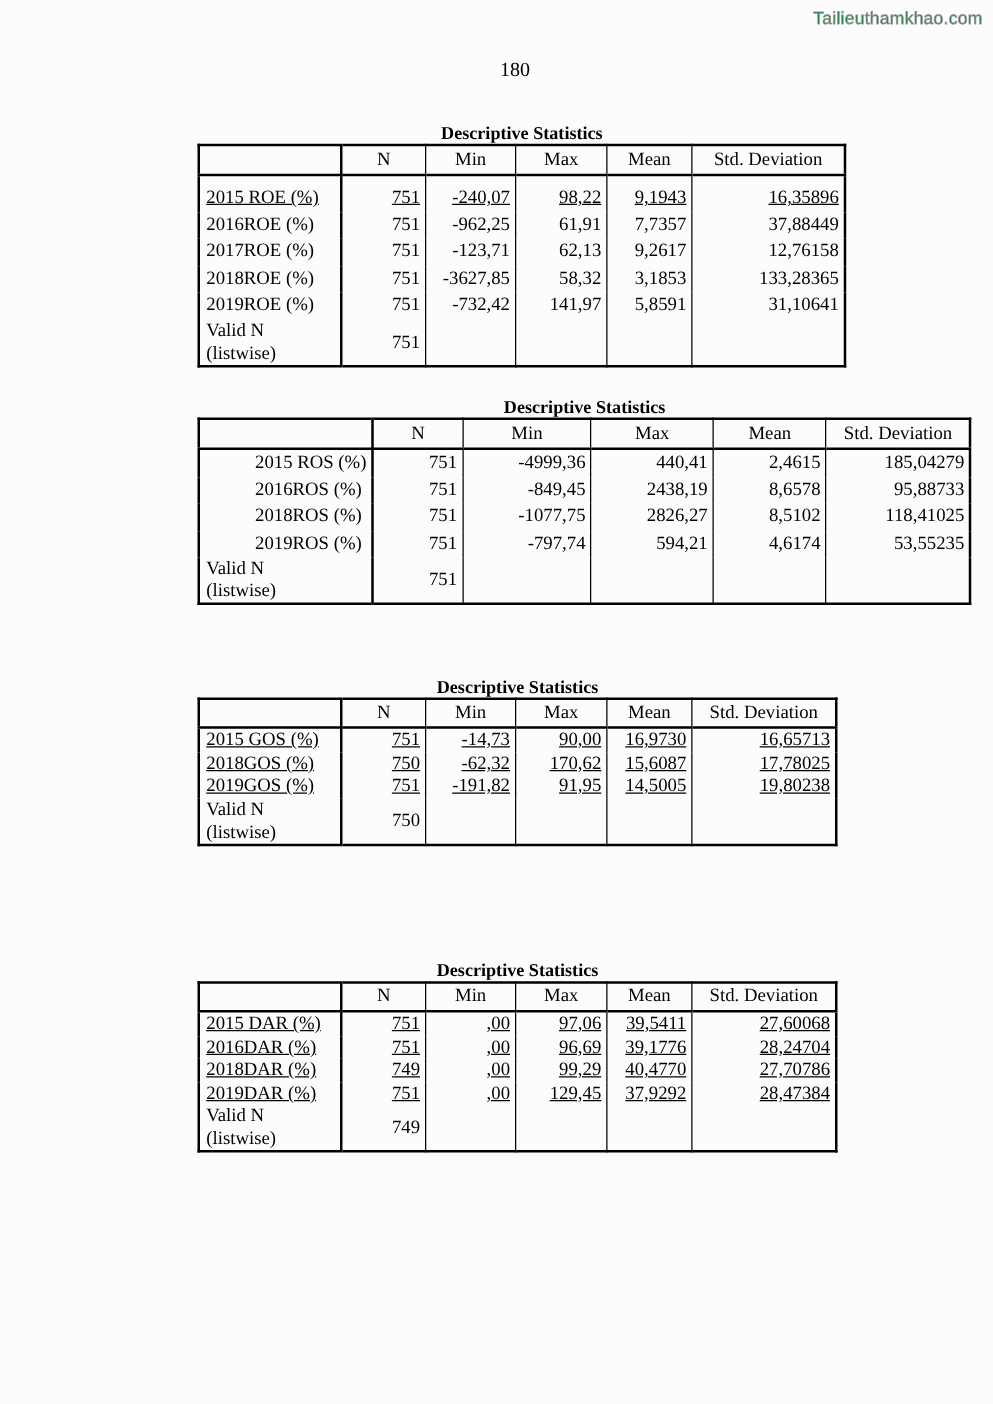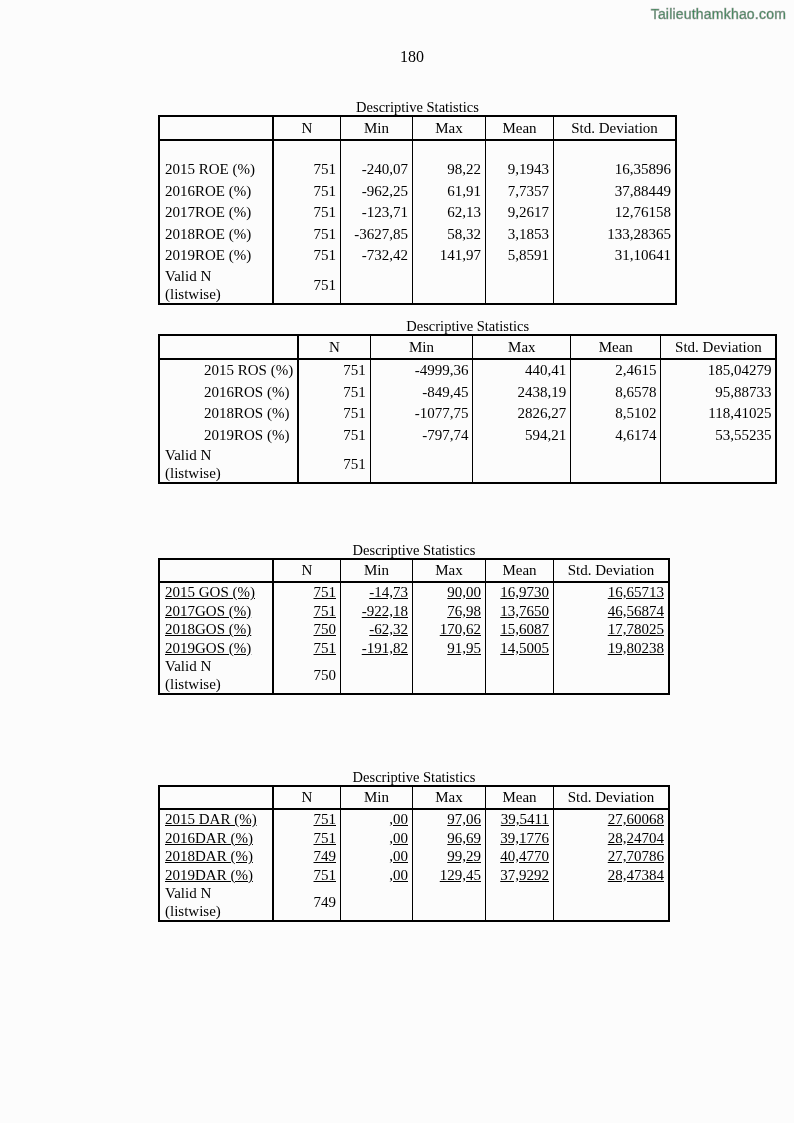--- a/index.html
+++ b/index.html
@@ -1,28 +1,28 @@
 <!DOCTYPE html>
 <html><head>
 <meta charset="utf-8">
 <style>
   html, body { margin:0; padding:0; }
   body { width:794px; height:1123px; background:#fcfcfc; position:relative; font-family:"Liberation Serif", serif; color:#000; overflow:hidden; }
   .watermark { position:absolute; right:8px; top:6px; font-family:"Liberation Sans", sans-serif; font-size:14px; color:#15803d; -webkit-text-stroke:0.6px #9a9a9a; letter-spacing:0.2px; }
   .page-number { position:absolute; left:0; width:824px; top:48px; text-align:center; font-size:16px; }
   .stat-block { position:absolute; left:158px; }
-  .stat-title { text-align:center; font-weight:normal; font-size:14.5px; line-height:16px; height:16px; }
+  .stat-title { text-align:center; font-weight:bold; font-size:14.5px; line-height:16px; height:16px; }
   table.stats { border-collapse:collapse; border:2px solid #000; font-size:15px; }
   table.stats td, table.stats th { border-left:1px solid #000; border-right:1px solid #000; padding:0 4px; font-weight:normal; white-space:nowrap; }
   table.stats th { border-bottom:2px solid #000; text-align:center; }
   table.stats td.label { border-right:2px solid #000; text-align:left; padding-left:5px; }
   table.stats th.corner { border-right:2px solid #000; }
   table.stats td.num { text-align:right; }
   .c0 { width:104px; } .c1 { width:58px; } .c2 { width:63px; } .c3 { width:64px; } .c4 { width:59px; }
-  .b1 table.stats th { height:22px; } .b1 table.stats tr.r td { height:21.5px; } .b1 .first td { padding-top:18px; }
+  .b1 table.stats th { height:22px; } .b1 table.stats tr.r td { height:21.5px; } .b1 .first td { padding-top:7px;text-decoration:underline; }
   .b2 table.stats th { height:22px; } .b2 table.stats tr.r td { height:21.5px;padding-left:44px; }
   .b3 table.stats th, .b4 table.stats th { height:21px; } .b3 tr.r td, .b4 tr.r td { height:18.5px; line-height:18px;text-decoration:underline; }
   tr.valid td { line-height:18px; }
   .b1 .c5 { width:113px; } .b2 .c5 { width:106px; } .b3 .c5, .b4 .c5 { width:106px; }
 </style>
 </head>
 <body>
 
 <div class="watermark">Tailieuthamkhao.com</div>
 <div class="page-number">180</div>
@@ -165,28 +165,20 @@
       <tbody>
         <tr class="r first">
           <td class="label">2015 GOS (%)</td>
           <td class="num">751</td>
           <td class="num">-14,73</td>
           <td class="num">90,00</td>
           <td class="num">16,9730</td>
           <td class="num">16,65713</td>
         </tr>
         <tr class="r">
-          <td class="label">2017GOS (%)</td>
-          <td class="num">751</td>
-          <td class="num">-922,18</td>
-          <td class="num">76,98</td>
-          <td class="num">13,7650</td>
-          <td class="num">46,56874</td>
-        </tr>
-        <tr class="r">
           <td class="label">2018GOS (%)</td>
           <td class="num">750</td>
           <td class="num">-62,32</td>
           <td class="num">170,62</td>
           <td class="num">15,6087</td>
           <td class="num">17,78025</td>
         </tr>
         <tr class="r">
           <td class="label">2019GOS (%)</td>
           <td class="num">751</td>

